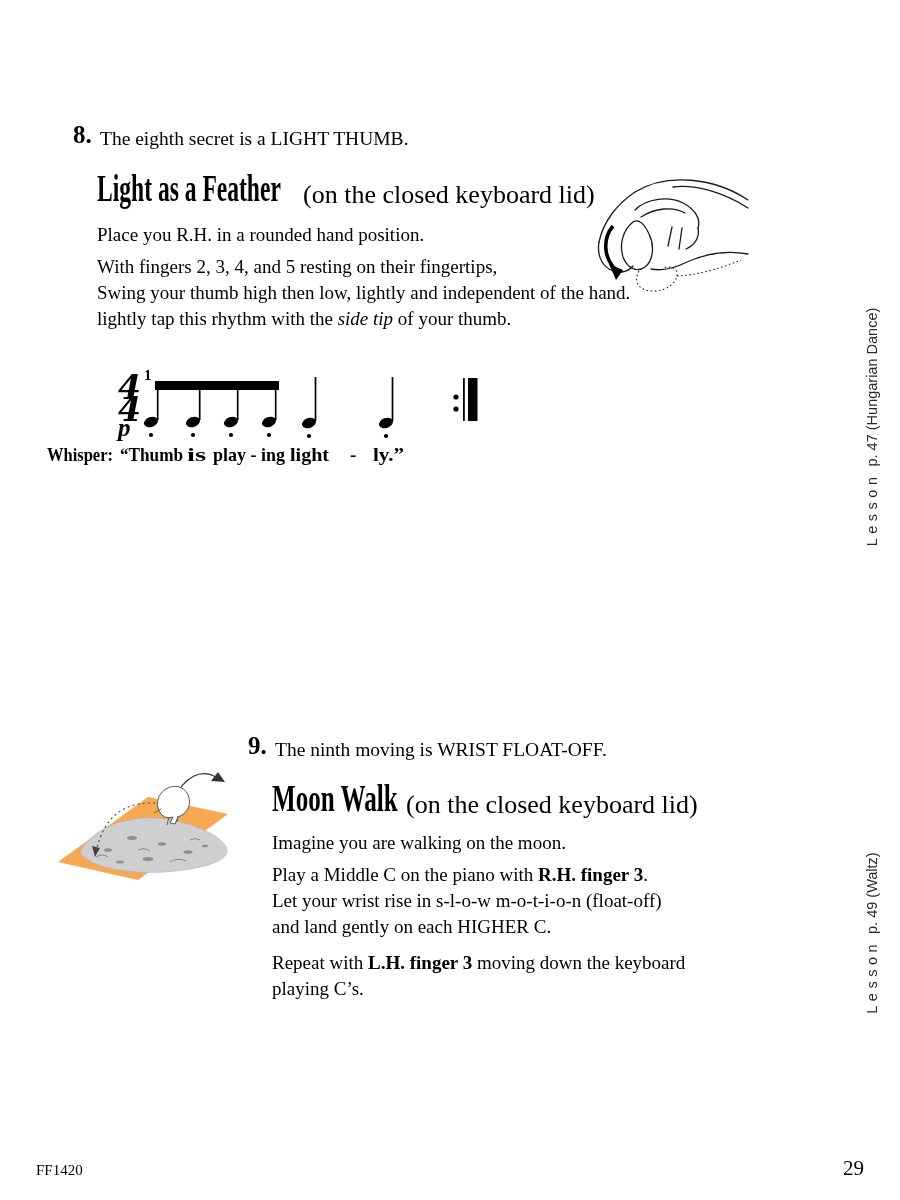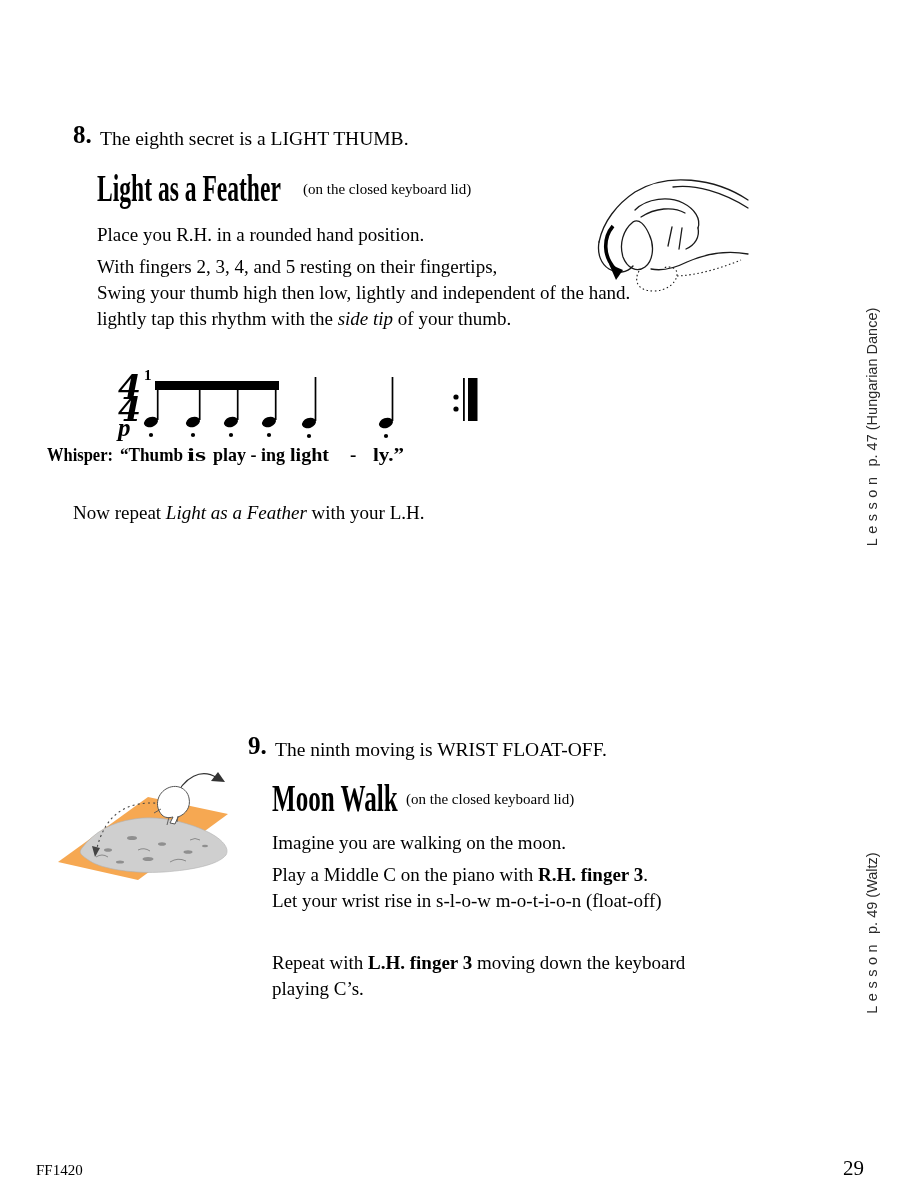--- a/index.html
+++ b/index.html
@@ -7,21 +7,21 @@
     position:relative; width:900px; height:1200px; margin:0 auto;
     background:#ffffff; color:#000;
     font-family:"Liberation Serif", serif; overflow:hidden;
   }
   .t{position:absolute; white-space:nowrap;}
   .b{font-weight:bold;}
   .i{font-style:italic;}
   .secnum{font-size:25px; font-weight:bold; line-height:1;}
   .secret{font-size:19.5px; font-weight:normal; line-height:1.3;}
   .bigtitle{font-size:38px; font-weight:bold; line-height:1; transform-origin:0 80%;}
-  .sub{font-size:15px; line-height:1;}
+  .sub{font-size:26px; line-height:1;}
   .para{position:absolute; font-size:19px; line-height:26px; white-space:nowrap;}
   .mlabel{
     position:absolute; font-family:"Liberation Sans", sans-serif;
     font-size:14.5px; color:#2a2a2a; white-space:nowrap;
     transform:translate(-50%,-50%) rotate(-90deg);
   }
   .mlabel .sp{letter-spacing:4.5px; margin-right:6px;}
   .footer-code{font-size:15px;}
   .footer-page{font-size:21px;}
   svg text{font-family:"Liberation Serif", serif;}
@@ -100,21 +100,20 @@
       <text x="7" y="101" textLength="66" lengthAdjust="spacingAndGlyphs">Whisper:</text>
       <text x="80" y="101" textLength="63" lengthAdjust="spacingAndGlyphs">“Thumb</text>
       <text x="147" y="101" textLength="19" lengthAdjust="spacingAndGlyphs">is</text>
       <text x="173" y="101" textLength="72" lengthAdjust="spacingAndGlyphs">play - ing</text>
       <text x="250" y="101" textLength="39" lengthAdjust="spacingAndGlyphs">light</text>
       <text x="310" y="101">-</text>
       <text x="333" y="101" textLength="31" lengthAdjust="spacingAndGlyphs">ly.”</text>
     </g>
   </svg>
 
-  <div class="para" style="left:73px; top:500px;"><span>Now repeat </span><span class="i">Light as a Feather</span><span> with your L.H.</span></div>
 
   <div class="mlabel" style="left:872px; top:427px;">
     <span class="sp">Lesson</span><span>p. 47 (Hungarian Dance)</span>
   </div>
 
   <div class="t secnum" style="left:248px; top:733px;">9.</div>
   <div class="t secret" style="left:275px; top:737px;">The ninth moving is WRIST FLOAT-OFF.</div>
 
   <div class="t bigtitle" style="left:272px; top:779px; transform:scaleX(0.66);">Moon Walk</div>
   <div class="t sub" style="left:406px; top:792px;">(on the closed keyboard lid)</div>
@@ -143,20 +142,21 @@
     <polygon points="168,10 175,20 161,19" fill="#333"></polygon>
     <path d="M112,53 C105,46 106,33 116,27 C126,21 137,26 139,36 C141,45 136,52 128,55 L125,62 L120,61 L123,55 C119,56 115,56 112,53 Z" fill="#ffffff" stroke="#555" stroke-width="1"></path>
     <path d="M119,55 L117,63 M128,54 L127,60 M111,47 L104,51" stroke="#555" stroke-width="0.9" fill="none"></path>
   </svg>
 
   <div class="para" style="left:272px; top:830px;">Imagine you are walking on the moon.</div>
 
   <div class="para" style="left:272px; top:862px;">
     <div><span>Play a Middle C on the piano with </span><span class="b">R.H. finger 3</span><span>.</span></div>
     <div>Let your wrist rise in s-l-o-w m-o-t-i-o-n (float-off)</div>
+    <div>and land gently on each HIGHER C.</div>
   </div>
 
   <div class="para" style="left:272px; top:942px;margin-top:8px;">
     <div><span>Repeat with </span><span class="b">L.H. finger 3</span><span> moving down the keyboard</span></div>
     <div>playing C’s.</div>
   </div>
 
   <div class="mlabel" style="left:872px; top:933px;">
     <span class="sp">Lesson</span><span>p. 49 (Waltz)</span>
   </div>

